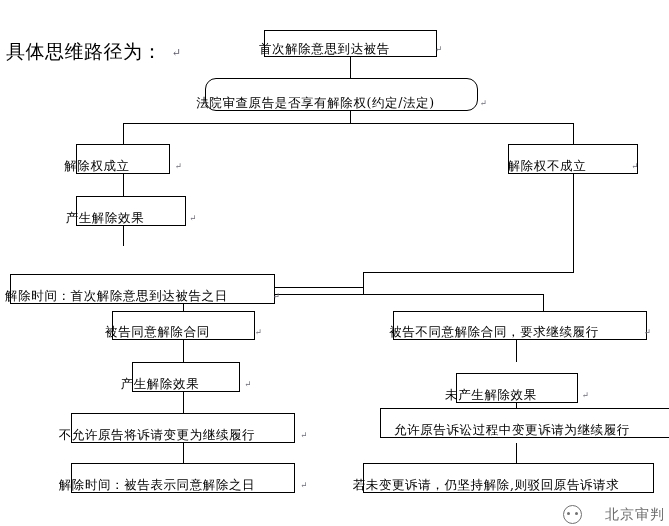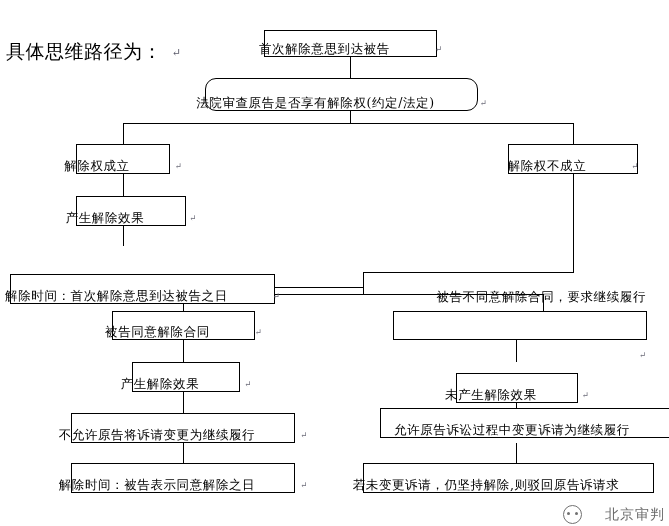--- a/index.html
+++ b/index.html
@@ -183,21 +183,21 @@
   <div class="node" style="left:10px; top:246px; width:265px; height:30px;margin-top:28px;">
     <span>解除时间：首次解除意思到达被告之日</span>
       <span class="pilcrow">↵</span>
   </div>
 
   <div class="node" style="left:112px; top:311px; width:143px; height:29px;">
     <span>被告同意解除合同</span>
       <span class="pilcrow">↵</span>
   </div>
 
-  <div class="node" style="left:393px; top:311px; width:254px; height:29px;flex-direction:column;">
+  <div class="node" style="left:393px; top:311px; width:254px; height:29px;">
     <span>被告不同意解除合同，要求继续履行</span>
       <span class="pilcrow">↵</span>
   </div>
 
   <div class="node" style="left:132px; top:362px; width:108px; height:30px;">
     <span>产生解除效果</span>
       <span class="pilcrow">↵</span>
   </div>
 
   <div class="node" style="left:456px; top:373px; width:122px; height:30px;">

